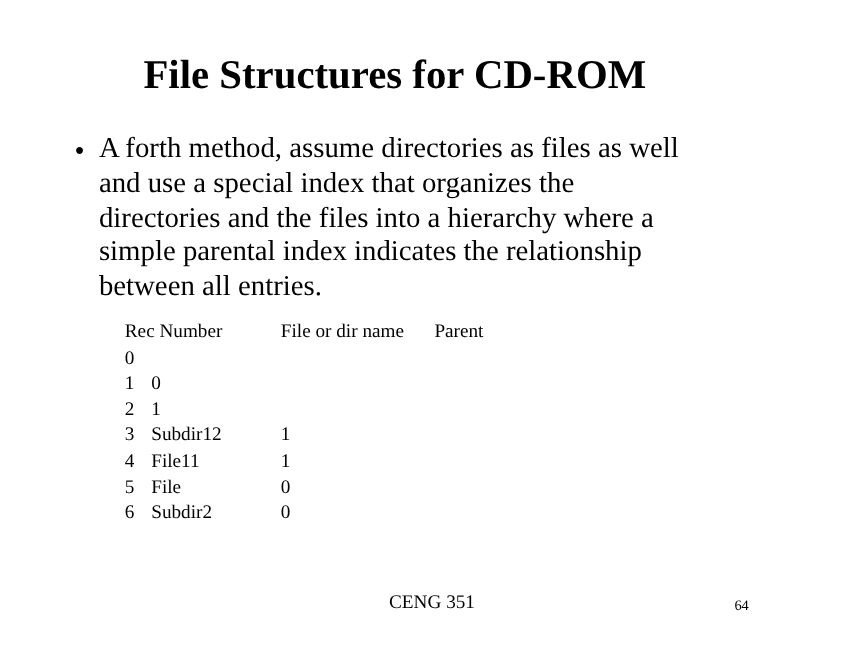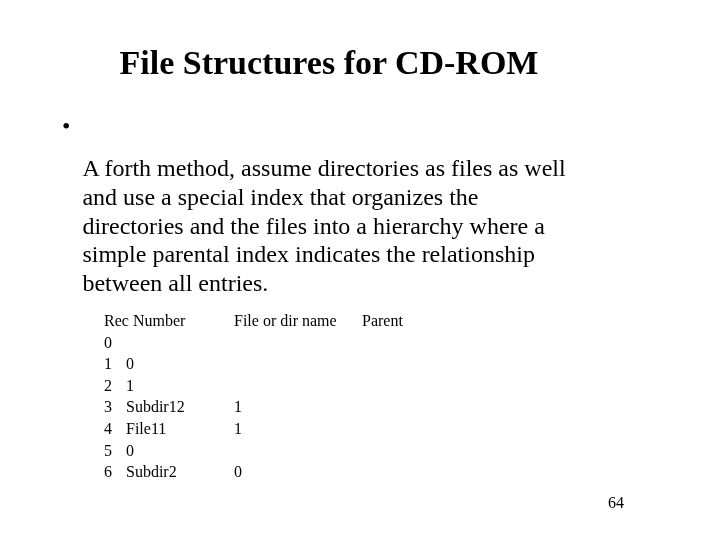--- a/index.html
+++ b/index.html
@@ -1,32 +1,32 @@
 <!DOCTYPE html>
 <html><head>
 <meta charset="utf-8">
 <style>
   * { margin: 0; padding: 0; box-sizing: border-box; }
   html, body { width: 720px; height: 540px; background: #fff; font-family: "Times New Roman", Times, serif; color: #000; }
   .slide { width: 658px; height: 540px; position: relative; padding: 44px 50px 0 50px; }
   .title { font-size: 34px; font-weight: bold; text-align: center; margin-bottom: 28px; }
   .bullet { display: flex; align-items: flex-start; font-size: 24px; line-height: 1.2; padding: 0 24px 0 12px; }
   .bullet .dot { margin-right: 12px; margin-top: 2px; }
-  .bullet .text { flex: 1; margin-top: 44px; }
+  .bullet .text { flex: 1; }
   .tablewrap { margin-top: 12px; margin-left: 54px; font-size: 16px; }
   .row { display: flex; line-height: 1.35; }
   .c-rec { width: 22px; }
   .c-name { width: 108px; }
   .c-parent { width: 120px; }  
   .hdr { line-height: 1.35; display: flex; }
   .hdr-rec { width: 130px; }
   .hdr-file { width: 128px; font-family: Liberation Serif, serif; }
   .hdr-parent { width: 120px; }
   .footer-center { position: absolute; bottom: 28px; left: 0; width: 720px; text-align: center; font-size: 16px; }
-  .footer-right { position: absolute; bottom: 28px; right: 34px; font-size: 16px; }
+  .footer-right { position: absolute; bottom: 28px; right: 34px; font-size: 12px; }
 </style>
 </head>
 <body>
 
 <div class="slide">
 
   <div class="title">File Structures for CD-ROM</div>
 
   <div class="bullet">
     <span class="dot">•</span>
@@ -57,24 +57,26 @@
       <span class="c-name">Subdir12</span>
       <span class="c-parent">1</span>
     </div>
     <div class="row">
       <span class="c-rec">4</span>
       <span class="c-name">File11</span>
       <span class="c-parent">1</span>
     </div>
     <div class="row">
       <span class="c-rec">5</span>
+      <span class="c-name">File</span>
       <span class="c-parent">0</span>
     </div>
     <div class="row">
       <span class="c-rec">6</span>
       <span class="c-name">Subdir2</span>
       <span class="c-parent">0</span>
     </div>
   </div>
 
+  <div class="footer-center">CENG 351</div>
   <div class="footer-right">64</div>
 
 </div>
 
 </body></html>

